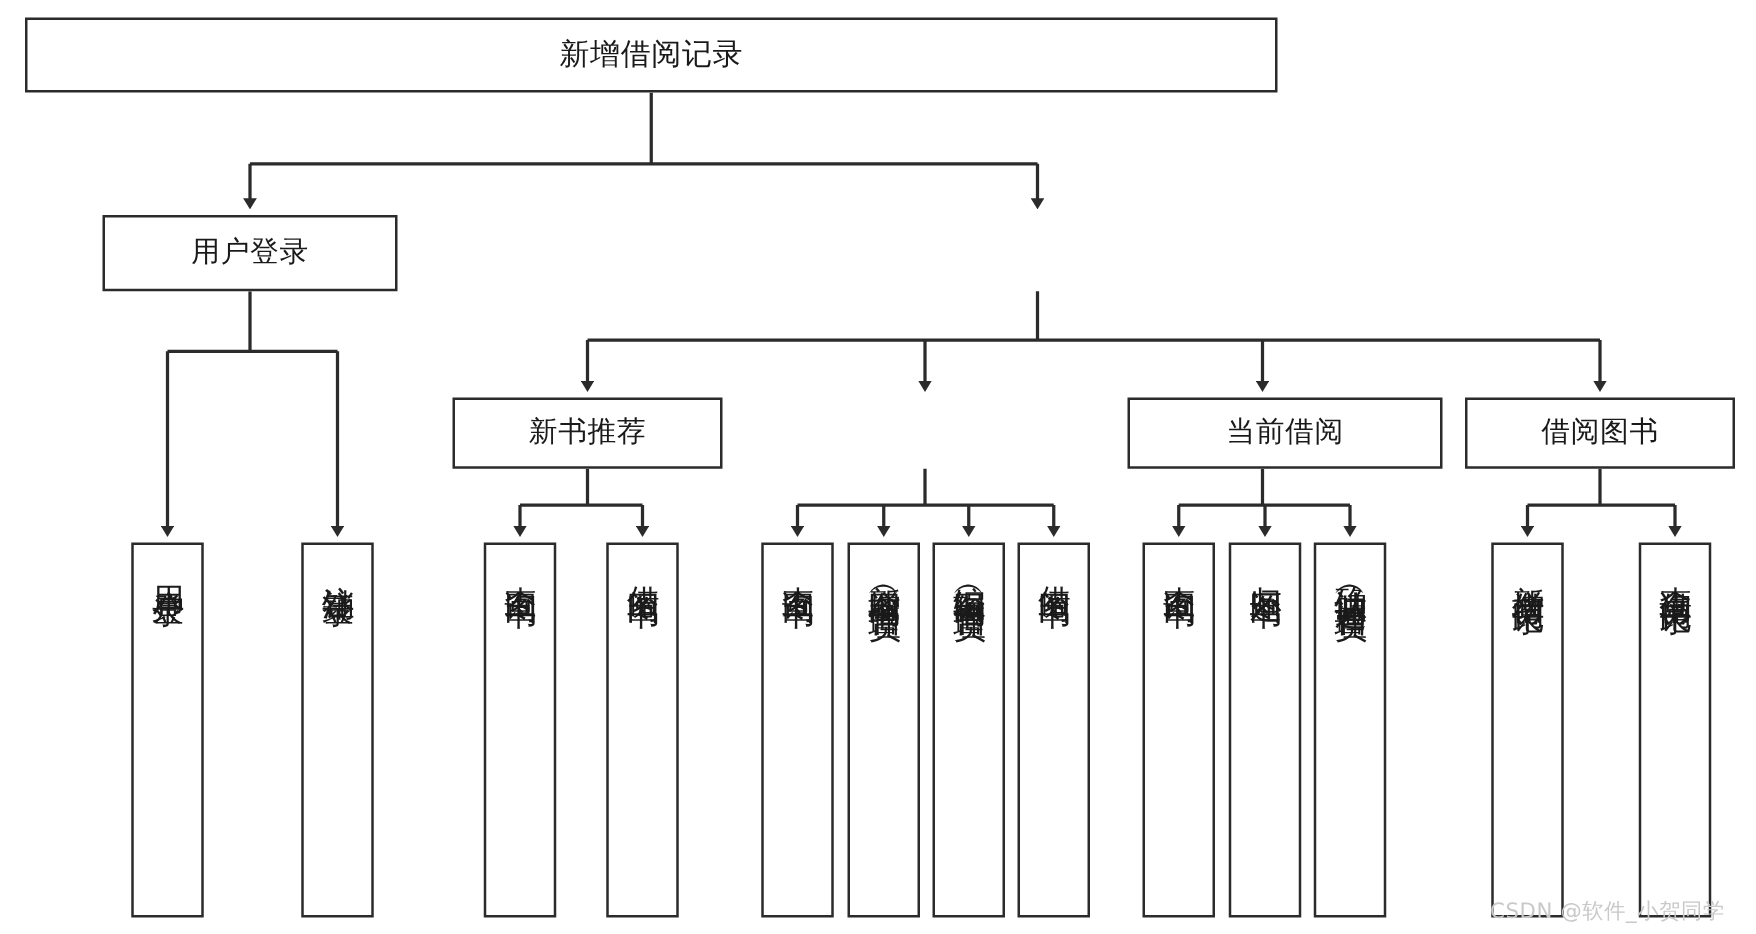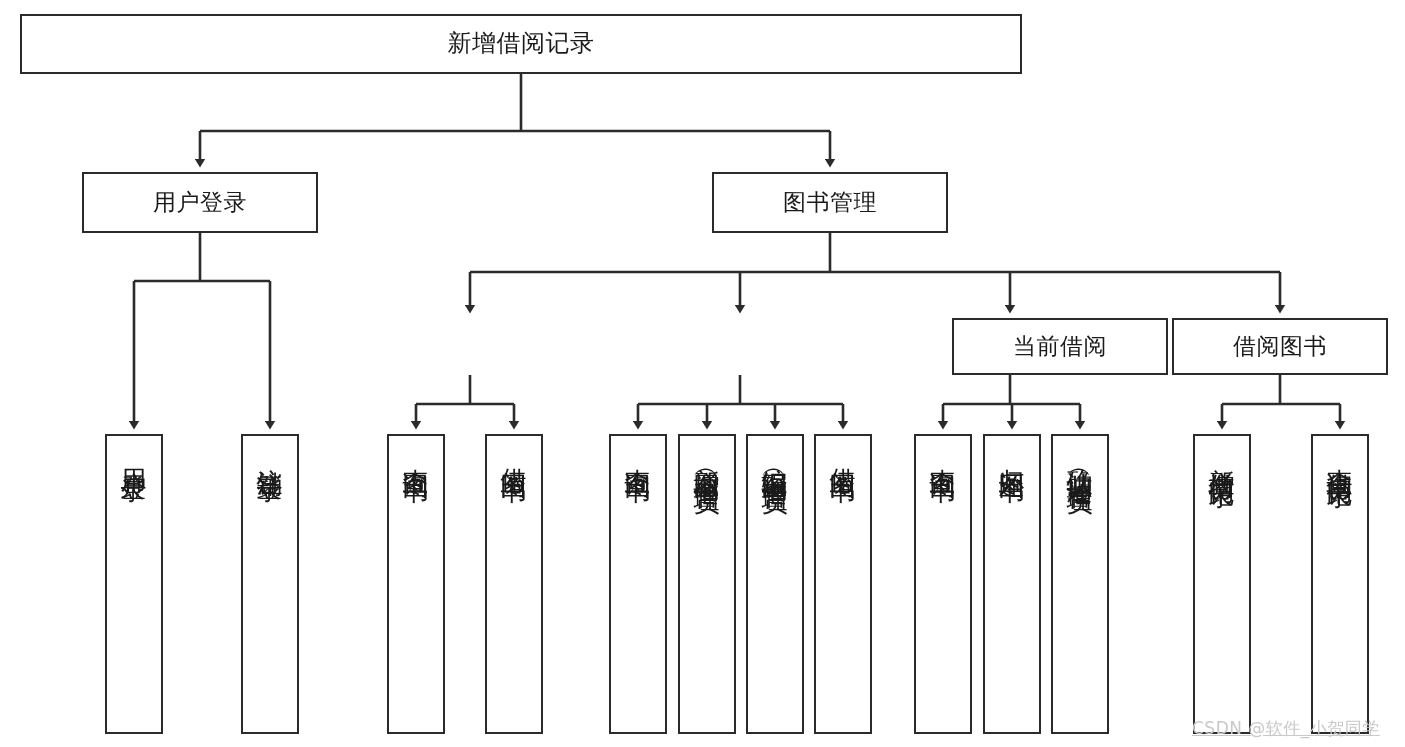--- a/index.html
+++ b/index.html
@@ -123,27 +123,27 @@
   </svg>
 
   <div class="node horiz title" style="left:20px; top:14px; width:1002px; height:60px;">
     <span class="label">新增借阅记录</span>
   </div>
 
   <div class="node horiz" style="left:82px; top:172px; width:236px; height:61px;">
     <span class="label">用户登录</span>
   </div>
 
-  <div class="node horiz" style="left:712px; top:172px; width:236px; height:61px;">
-    <span class="label">图书管理</span>
-  </div>
-
-
-
-  <div class="node horiz" style="left:952px; top:318px; width:216px; height:57px;">
+
+  <div class="node horiz" style="left:362px; top:318px; width:216px; height:57px;">
+    <span class="label">新书推荐</span>
+  </div>
+
+
+  <div class="node horiz" style="left:902px; top:318px; width:252px; height:57px;">
     <span class="label">当前借阅</span>
   </div>
 
   <div class="node horiz" style="left:1172px; top:318px; width:216px; height:57px;">
     <span class="label">借阅图书</span>
   </div>
 
   <div class="node vert" style="left:105px; top:434px; width:58px; height:300px;">
     <span class="label">用户登录</span>
   </div>
@@ -189,15 +189,15 @@
   </div>
 
   <div class="node vert" style="left:1193px; top:434px; width:58px; height:300px;">
     <span class="label">新增借阅记录</span>
   </div>
 
   <div class="node vert" style="left:1311px; top:434px; width:58px; height:300px;">
     <span class="label">查询借阅记录</span>
   </div>
 
-  <div class="watermark" style="left:1192px; top:717px;text-decoration:underline;">CSDN @软件_小贺同学</div>
+  <div class="watermark" style="left:1192px; top:717px;">CSDN @软件_小贺同学</div>
 
 </div>
 
 </body></html>

